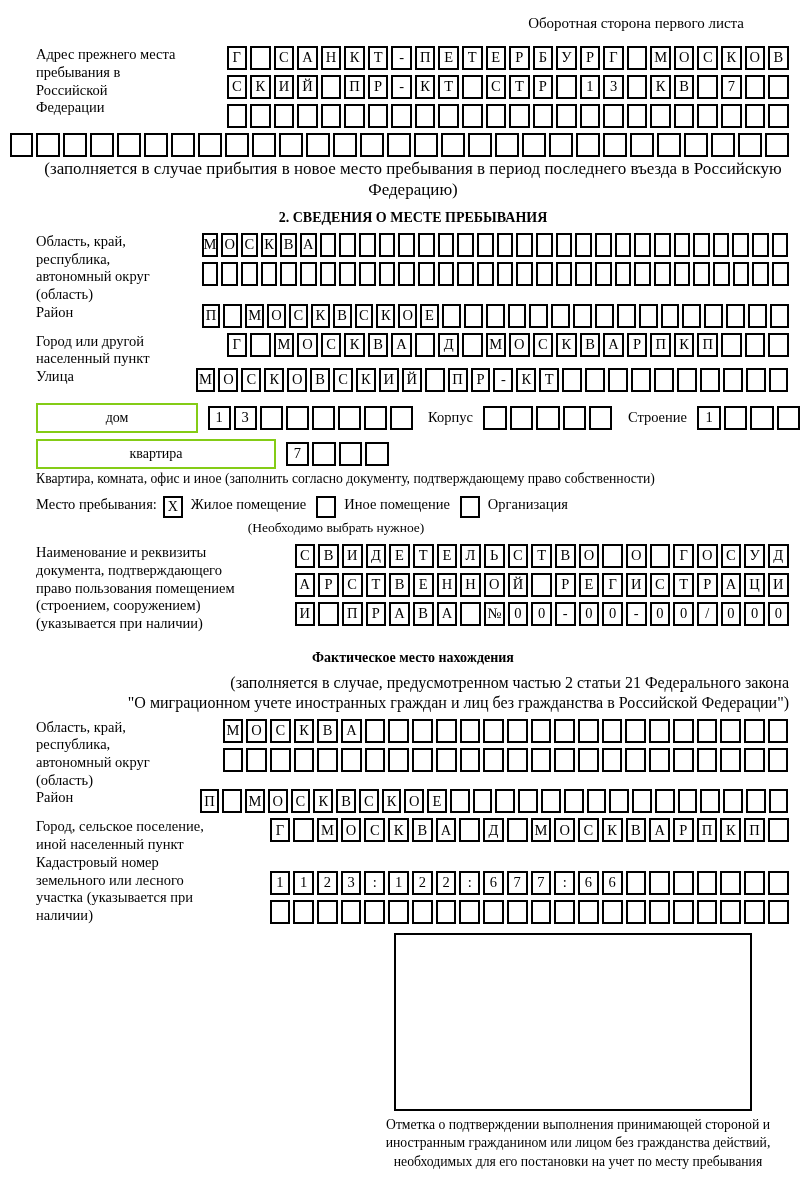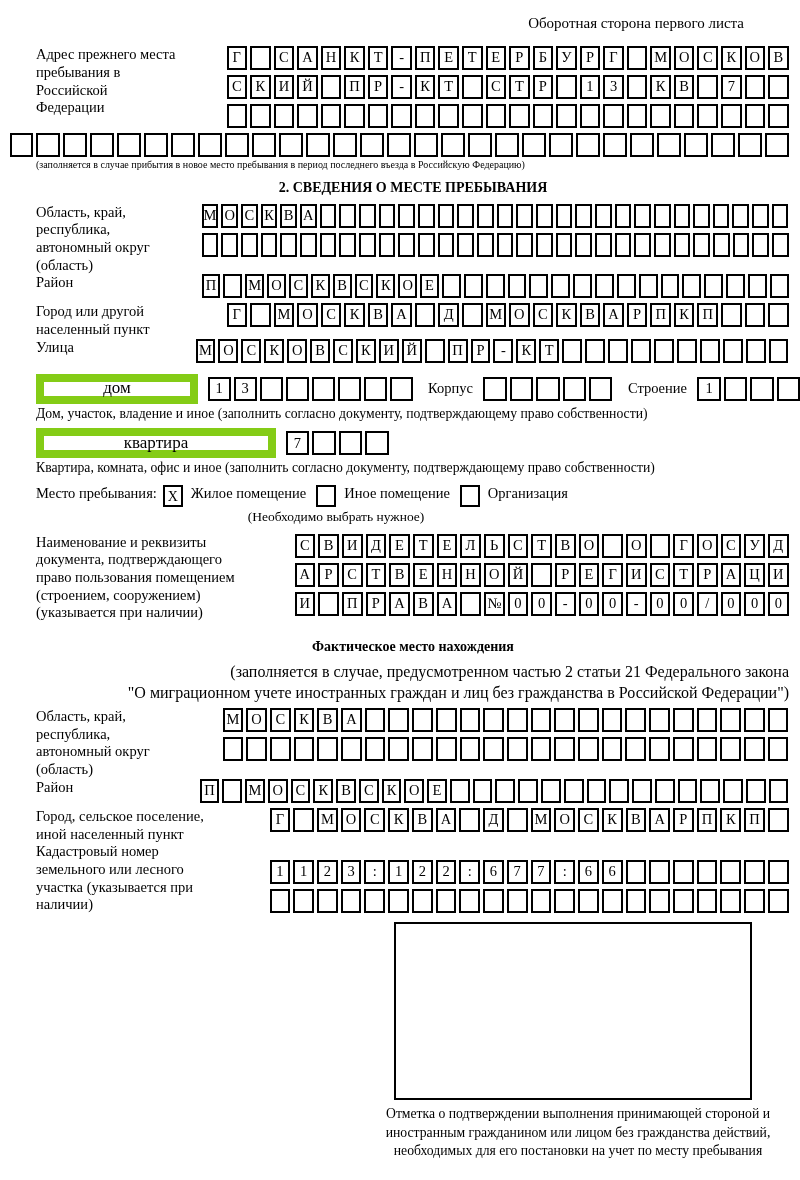--- a/index.html
+++ b/index.html
@@ -31,29 +31,29 @@
   .w124 { width:124px; }
   .w149 { width:149px; }
   .w118 { width:118px; }
   .w217 { width:217px; }
   .w145 { width:145px; }
   .w122 { width:122px; }
   .w192 { width:192px; }
 
   .full-row { margin-left:-28px; margin-bottom:2px; }
 
-  .note-center { font-size:10px; margin:0 0 4px 0; }
+  .note-center { text-align:center; font-size:17px; margin:0 0 4px 0; }
   .note-left   { font-size:13.7px; margin:2px 0 6px 0; }
   .sec-title   { text-align:center; font-weight:bold; font-size:14px; margin:8px 0 7px 0; }
 
   .house-row { display:flex; align-items:center; margin:6px 0 2px 0; }
   .label-box {
-    border:8px solid #84cc16; height:30px;
+    border:2px solid #84cc16; height:30px;
     display:flex; align-items:center; justify-content:center;
-    margin-right:8px; flex:0 0 auto; font-size:17px;
+    margin-right:8px; flex:0 0 auto; font-size:14px;
   }
   .dom-box  { width:162px; }
   .kv-box   { width:240px; }
   .w-house    { width:208px; }
   .w-korpus   { width:132px; }
   .w-stroenie { width:106px; }
   .inline-label { padding:0 9px 0 14px; flex:0 0 auto; }
 
   .stay-row { display:flex; align-items:flex-start; margin:8px 0 2px 0; }
   .check {
@@ -398,21 +398,20 @@
         <span class="cell"></span>
       </div>
     <span class="inline-label">Строение</span>
     <div class="boxrow fixedrow w-stroenie">
         <span class="cell">1</span>
         <span class="cell"></span>
         <span class="cell"></span>
         <span class="cell"></span>
       </div>
   </div>
-  <div class="note-left">Дом, участок, владение и иное (заполнить согласно документу, подтверждающему право собственности)</div>
 
   <div class="house-row">
     <div class="label-box kv-box">квартира</div>
     <div class="boxrow fixedrow w-stroenie">
         <span class="cell">7</span>
         <span class="cell"></span>
         <span class="cell"></span>
         <span class="cell"></span>
       </div>
   </div>

